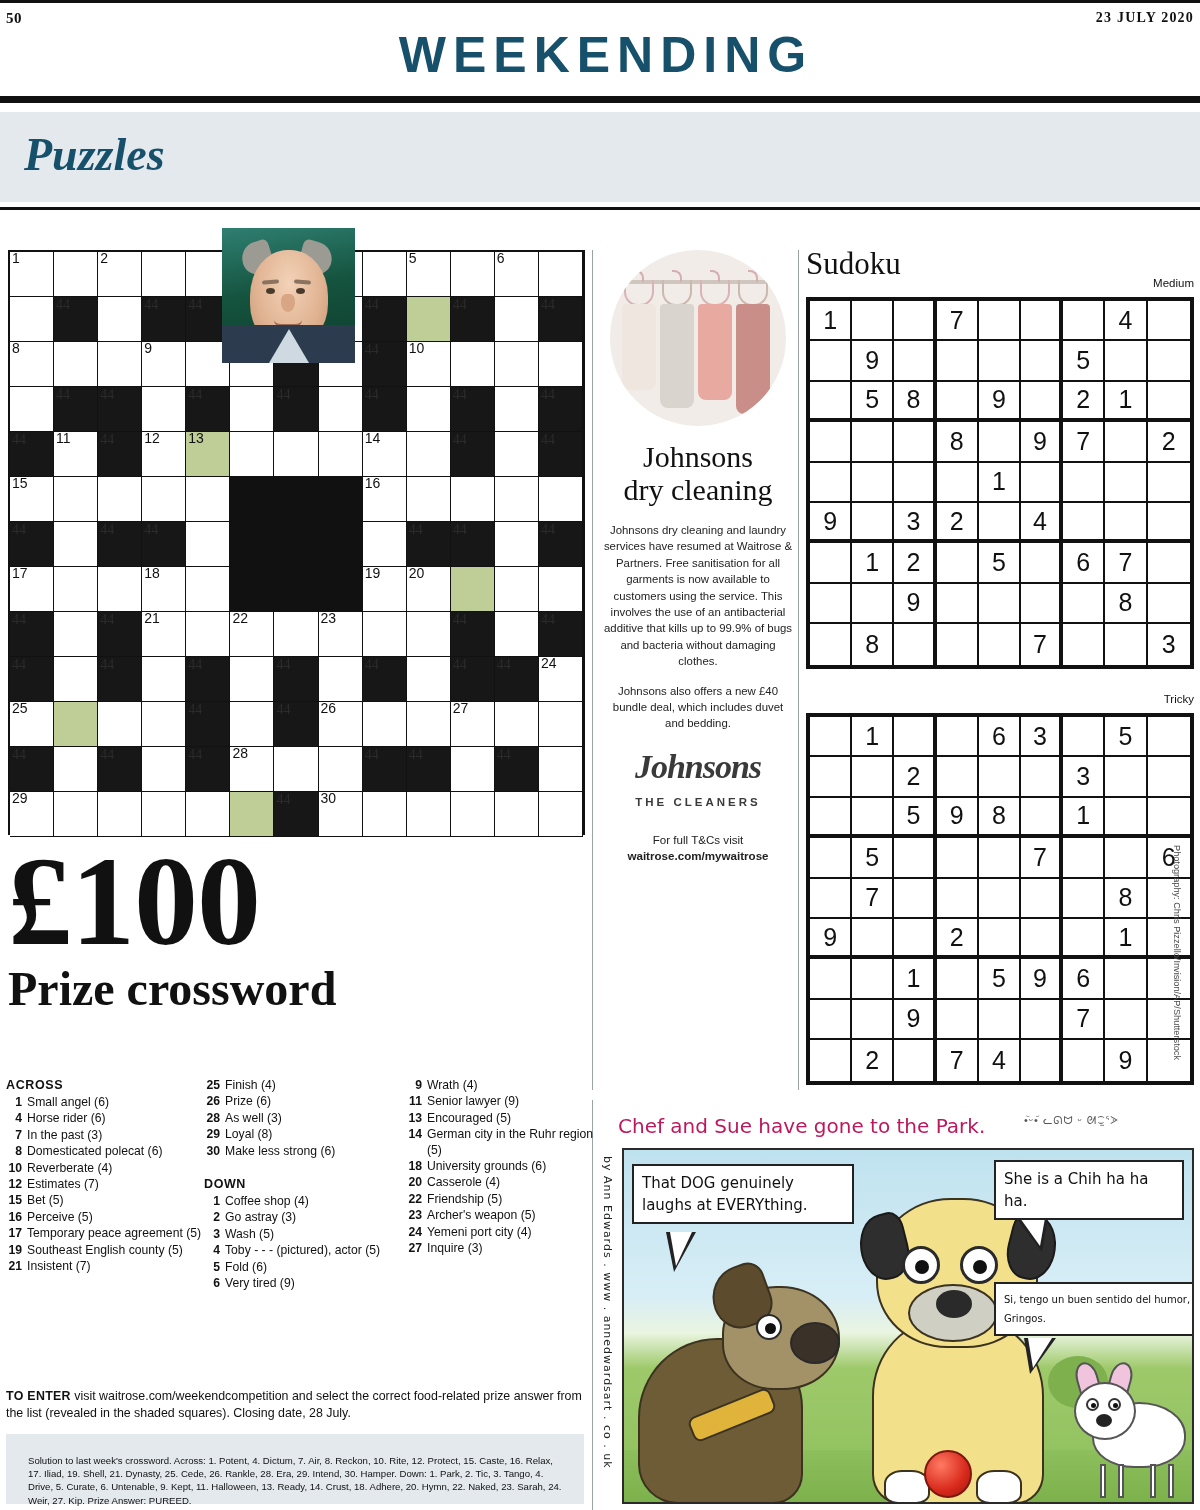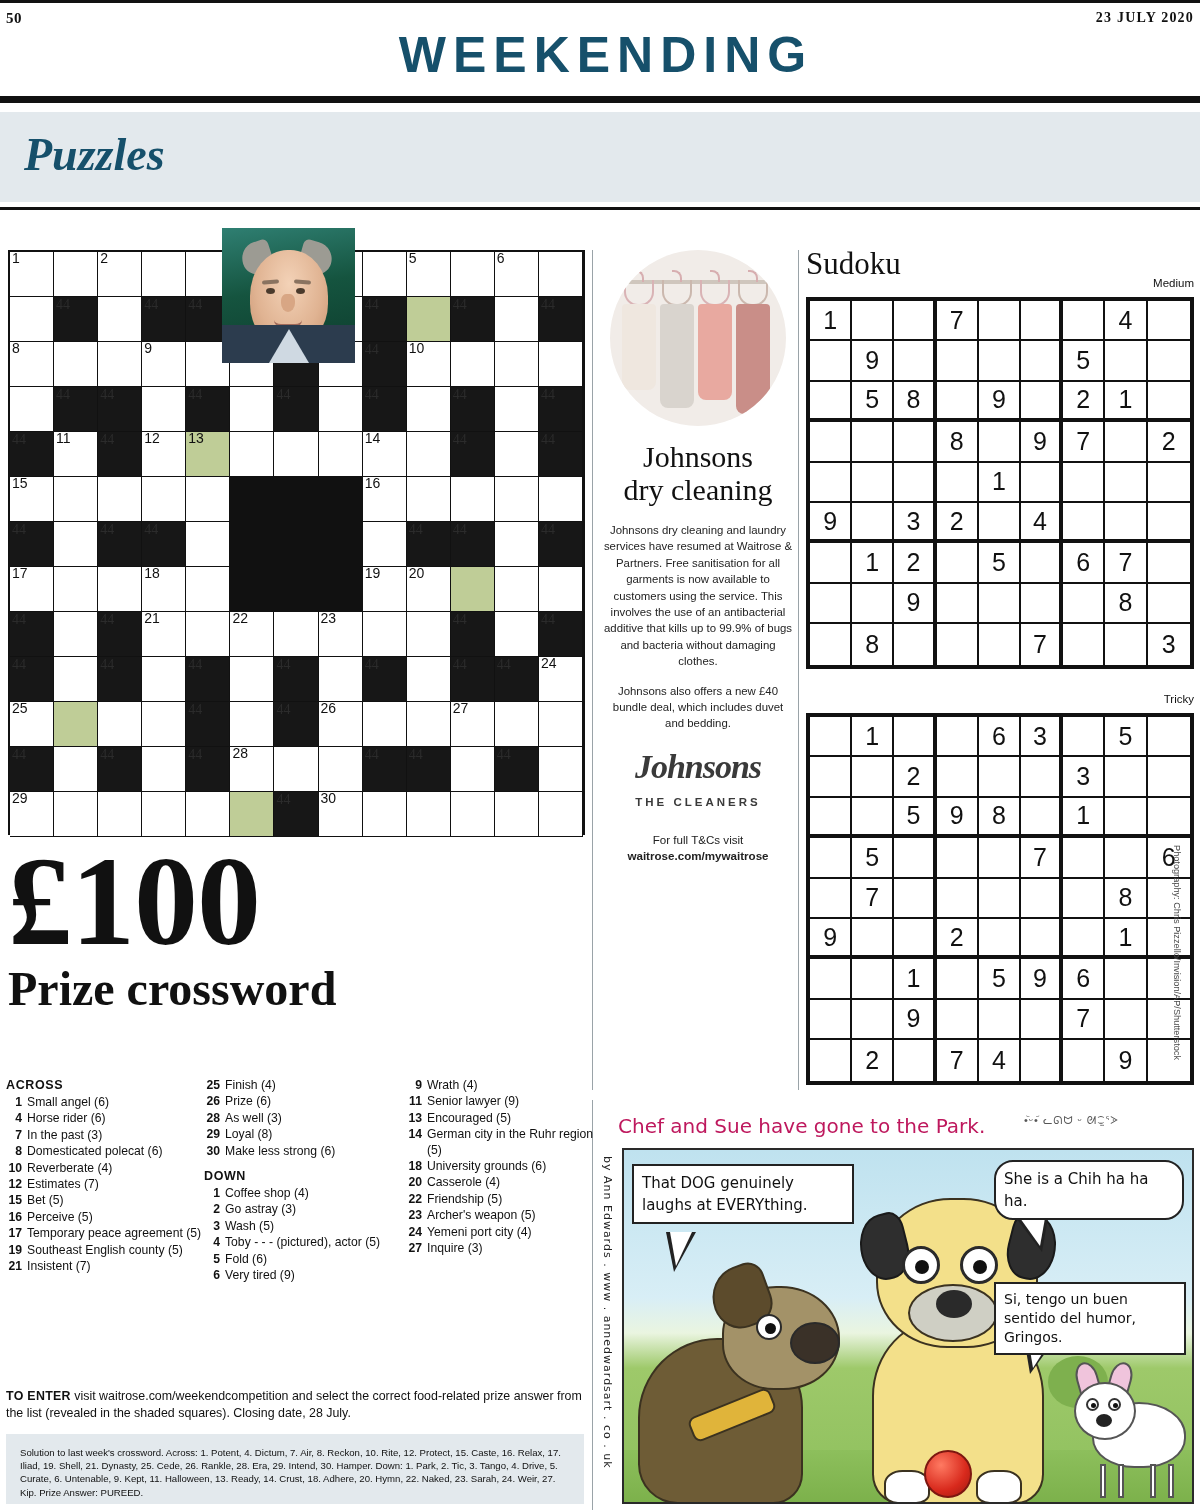--- a/index.html
+++ b/index.html
@@ -144,21 +144,21 @@
   
   #clues { position:absolute; left:6px; top:1078px; width:580px; }
   .clue-col { position:absolute; top:0; }
   #clue-col-1 { left:0px; width:200px; }
   #clue-col-2 { left:198px; width:200px; }
   #clue-col-3 { left:400px; width:190px; }
   .clue-head {
     font-size:12.5px; font-weight:700; letter-spacing:.6px;
     color:#111; margin:0 0 3px 0;
   }
-  .clue-head.spaced { margin-top:10px; }
+  .clue-head.spaced { margin-top:18px; }
   .clue-item {
     display:flex; align-items:flex-start;
     font-size:12.2px; line-height:15.4px; color:#111;
     margin-bottom:1px;
   }
   .clue-n {
     width:21px; min-width:21px; text-align:right;
     font-weight:700; padding-right:5px;
   }
   .clue-t { flex:1; }
@@ -167,21 +167,21 @@
   #to-enter {
     position:absolute; left:6px; top:1388px; width:578px;
     font-size:12.4px; line-height:17px; color:#111;
   }
   #to-enter b { font-weight:700; letter-spacing:.3px; }
   #solution-box {
     position:absolute; left:6px; top:1434px; width:578px; height:70px;
     background:#e3e9ed; padding:8px 10px;
   }
   #solution-box p {
-    margin:4px; font-size:9.6px; line-height:13.2px; color:#111;
+    margin:12px; font-size:9.6px; line-height:13.2px; color:#111;
   }
 
   
   #advert { position:absolute; left:600px; top:250px; width:196px; }
   #ad-photo {
     position:relative; margin:0 auto; width:176px; height:176px;
     border-radius:50%; overflow:hidden; background:#f1ece8;
   }
   #ad-photo .rail {
     position:absolute; left:0; top:30px; width:176px; height:4px; background:#cfc6bd;
@@ -284,22 +284,22 @@
     border:2px solid #2a2a2a;
     background:linear-gradient(#bfe2ef 0%, #d8eef6 42%, #eaf5e0 52%, #9ec96a 62%, #8dbf5c 100%);
     overflow:hidden;
   }
   .bubble {
     position:absolute; background:#fff; border:2px solid #222;
     font-family:"DejaVu Sans", sans-serif; color:#111;
     padding:6px 8px;
   }
   #bubble-1 { left:8px; top:14px; width:222px; font-size:15px; line-height:22px; }
-  #bubble-2 { left:370px; top:10px; width:190px; font-size:15px; line-height:22px;border-radius:19px; }
-  #bubble-3 { left:370px; top:132px; width:192px; font-size:14px; line-height:19px; }
+  #bubble-2 { left:370px; top:10px; width:190px; font-size:15px; line-height:22px; }
+  #bubble-3 { left:370px; top:132px; width:207px; font-size:10px; line-height:19px; }
   .tail {
     position:absolute; width:0; height:0;
   }
   #tail-1 { left:42px; top:82px; border-left:8px solid transparent; border-right:22px solid transparent; border-top:40px solid #222; }
   #tail-1b { left:46px; top:82px; border-left:6px solid transparent; border-right:16px solid transparent; border-top:34px solid #fff; }
   #tail-2 { left:392px; top:68px; border-left:26px solid transparent; border-right:6px solid transparent; border-top:34px solid #222; }
   #tail-2b { left:396px; top:68px; border-left:20px solid transparent; border-right:5px solid transparent; border-top:28px solid #fff; }
   #tail-3 { left:400px; top:188px; border-left:6px solid transparent; border-right:26px solid transparent; border-top:36px solid #222; }
   #tail-3b { left:404px; top:188px; border-left:5px solid transparent; border-right:19px solid transparent; border-top:30px solid #fff; }
 

